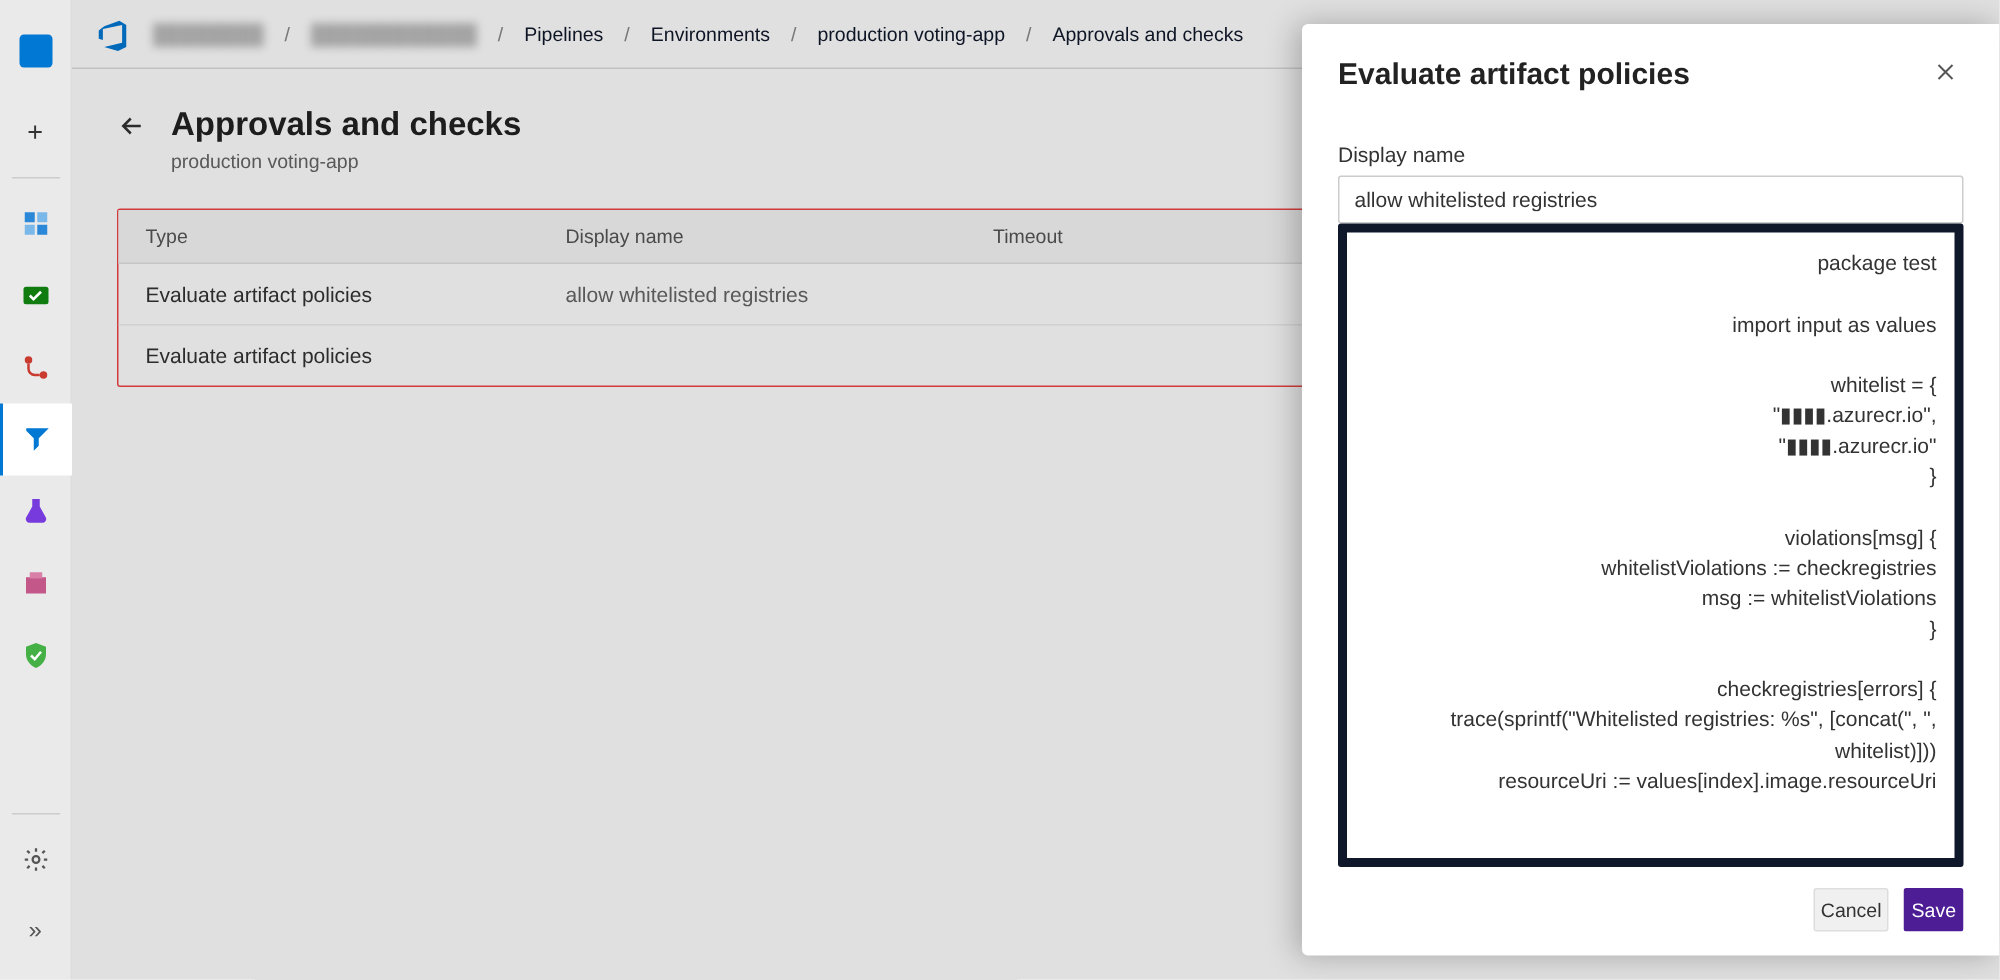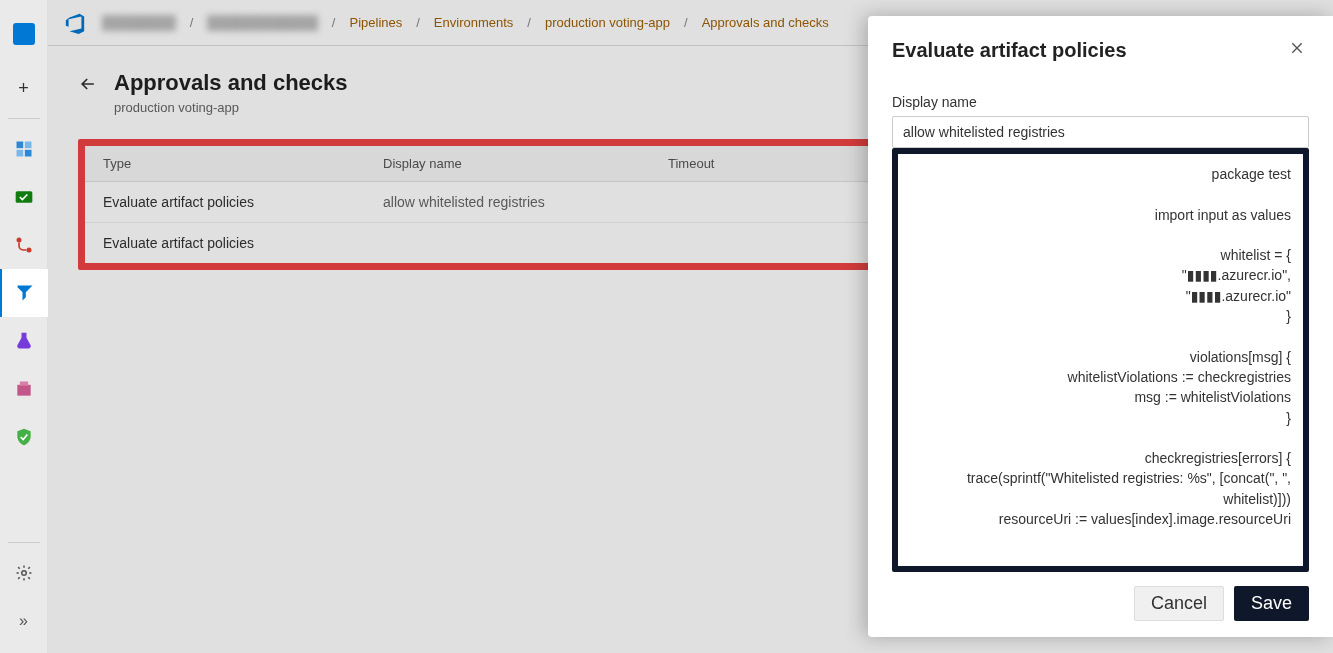--- a/index.html
+++ b/index.html
@@ -105,21 +105,21 @@
     .breadcrumb-blur {
       color: #bbb;
       filter: blur(3px);
       user-select: none;
     }
     .breadcrumb-sep {
       color: #888;
       margin: 0 6px;
     }
     .breadcrumb-link {
-      color: #a16207;
+      color: #0f172a;
     }
     .content {
       padding: 24px 30px;
       flex: 1;
     }
     .page-header {
       display: flex;
       align-items: flex-start;
       gap: 16px;
       margin-bottom: 24px;
@@ -135,21 +135,21 @@
       font-weight: 600;
       color: #222;
     }
     .page-subtitle {
       font-size: 13px;
       color: #666;
       margin-top: 4px;
     }
     
     .checks-table {
-      border: 7px solid #ef4444;
+      border: 1px solid #ef4444;
       border-radius: 2px;
     }
     .checks-header {
       display: grid;
       grid-template-columns: 280px 285px 1fr;
       padding: 10px 18px;
       background: #f6f6f6;
       font-size: 13px;
       color: #555;
       border-bottom: 1px solid #e1e1e1;
@@ -243,33 +243,33 @@
       overflow-y: auto;
       text-align: right;
     }
     .panel-footer {
       padding: 14px 24px 16px 24px;
       display: flex;
       justify-content: flex-end;
       gap: 10px;
     }
     .btn {
-      padding: 6px 16px;
-      font-size: 18px;
+      padding: 6px 4px;
+      font-size: 13px;
       border-radius: 2px;
       cursor: pointer;
       border: 1px solid transparent;
     }
     .btn-secondary {
       background: #f0f0f0;
       color: #333;
       border-color: #ddd;
     }
     .btn-primary {
-      background: #0f172a;
+      background: #4c1d95;
       color: #fff;
     }
     
     .policy-textarea::-webkit-scrollbar {
       width: 14px;
     }
     .policy-textarea::-webkit-scrollbar-thumb {
       background: #ccc;
       border: 3px solid #fff;
       border-radius: 8px;

